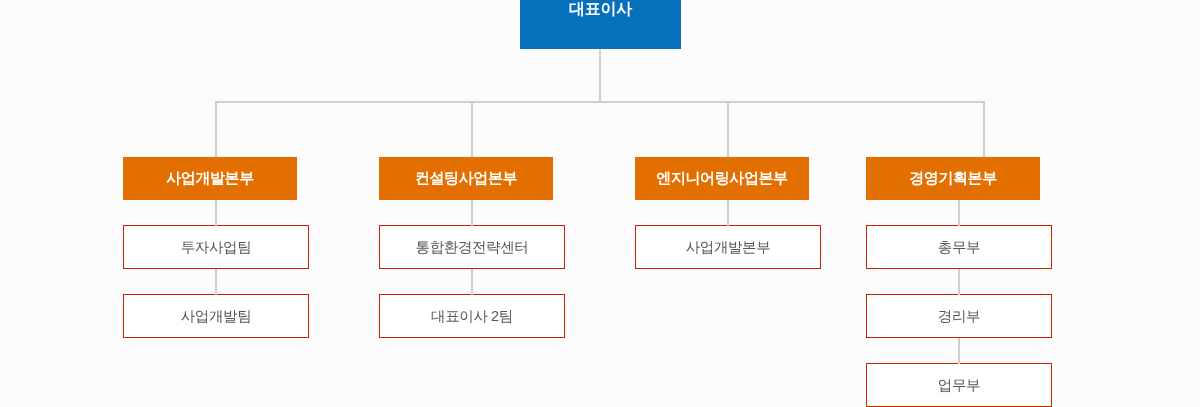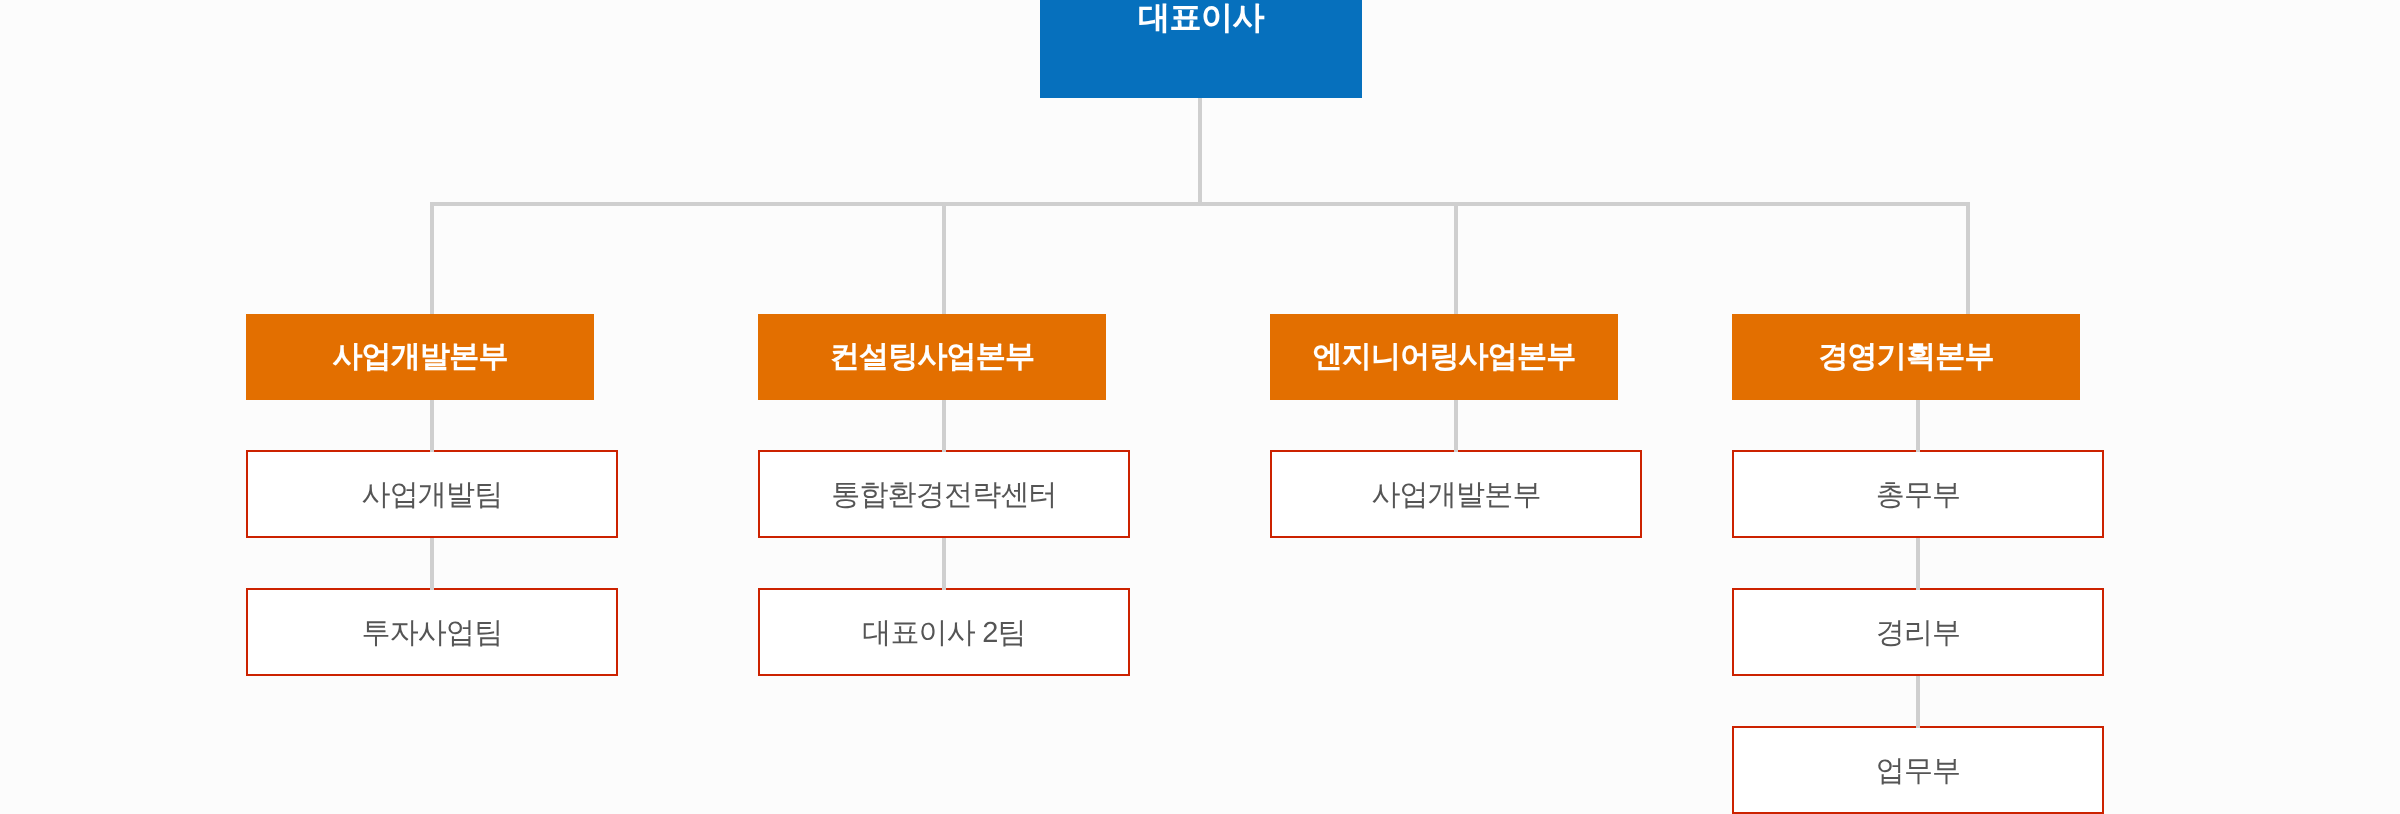--- a/index.html
+++ b/index.html
@@ -115,24 +115,24 @@
   <div class="connector-v" style="left:215px; top:101px; height:57px;"></div>
   <div class="connector-v" style="left:471px; top:101px; height:57px;"></div>
   <div class="connector-v" style="left:727px; top:101px; height:57px;"></div>
   <div class="connector-v" style="left:983px; top:101px; height:57px;"></div>
 
   <div class="column" style="left:123px;">
     <div class="dept-header">
       <span>사업개발본부</span>
     </div>
     <div class="team-box">
-      <span>사업개발팀</span>
+      <span>투자사업팀</span>
     </div>
     <div class="team-box">
-      <span>투자사업팀</span>
+      <span>사업개발팀</span>
     </div>
   </div>
 
   <div class="column" style="left:379px;">
     <div class="dept-header">
       <span>컨설팅사업본부</span>
     </div>
     <div class="team-box">
       <span>통합환경전략센터</span>
     </div>

